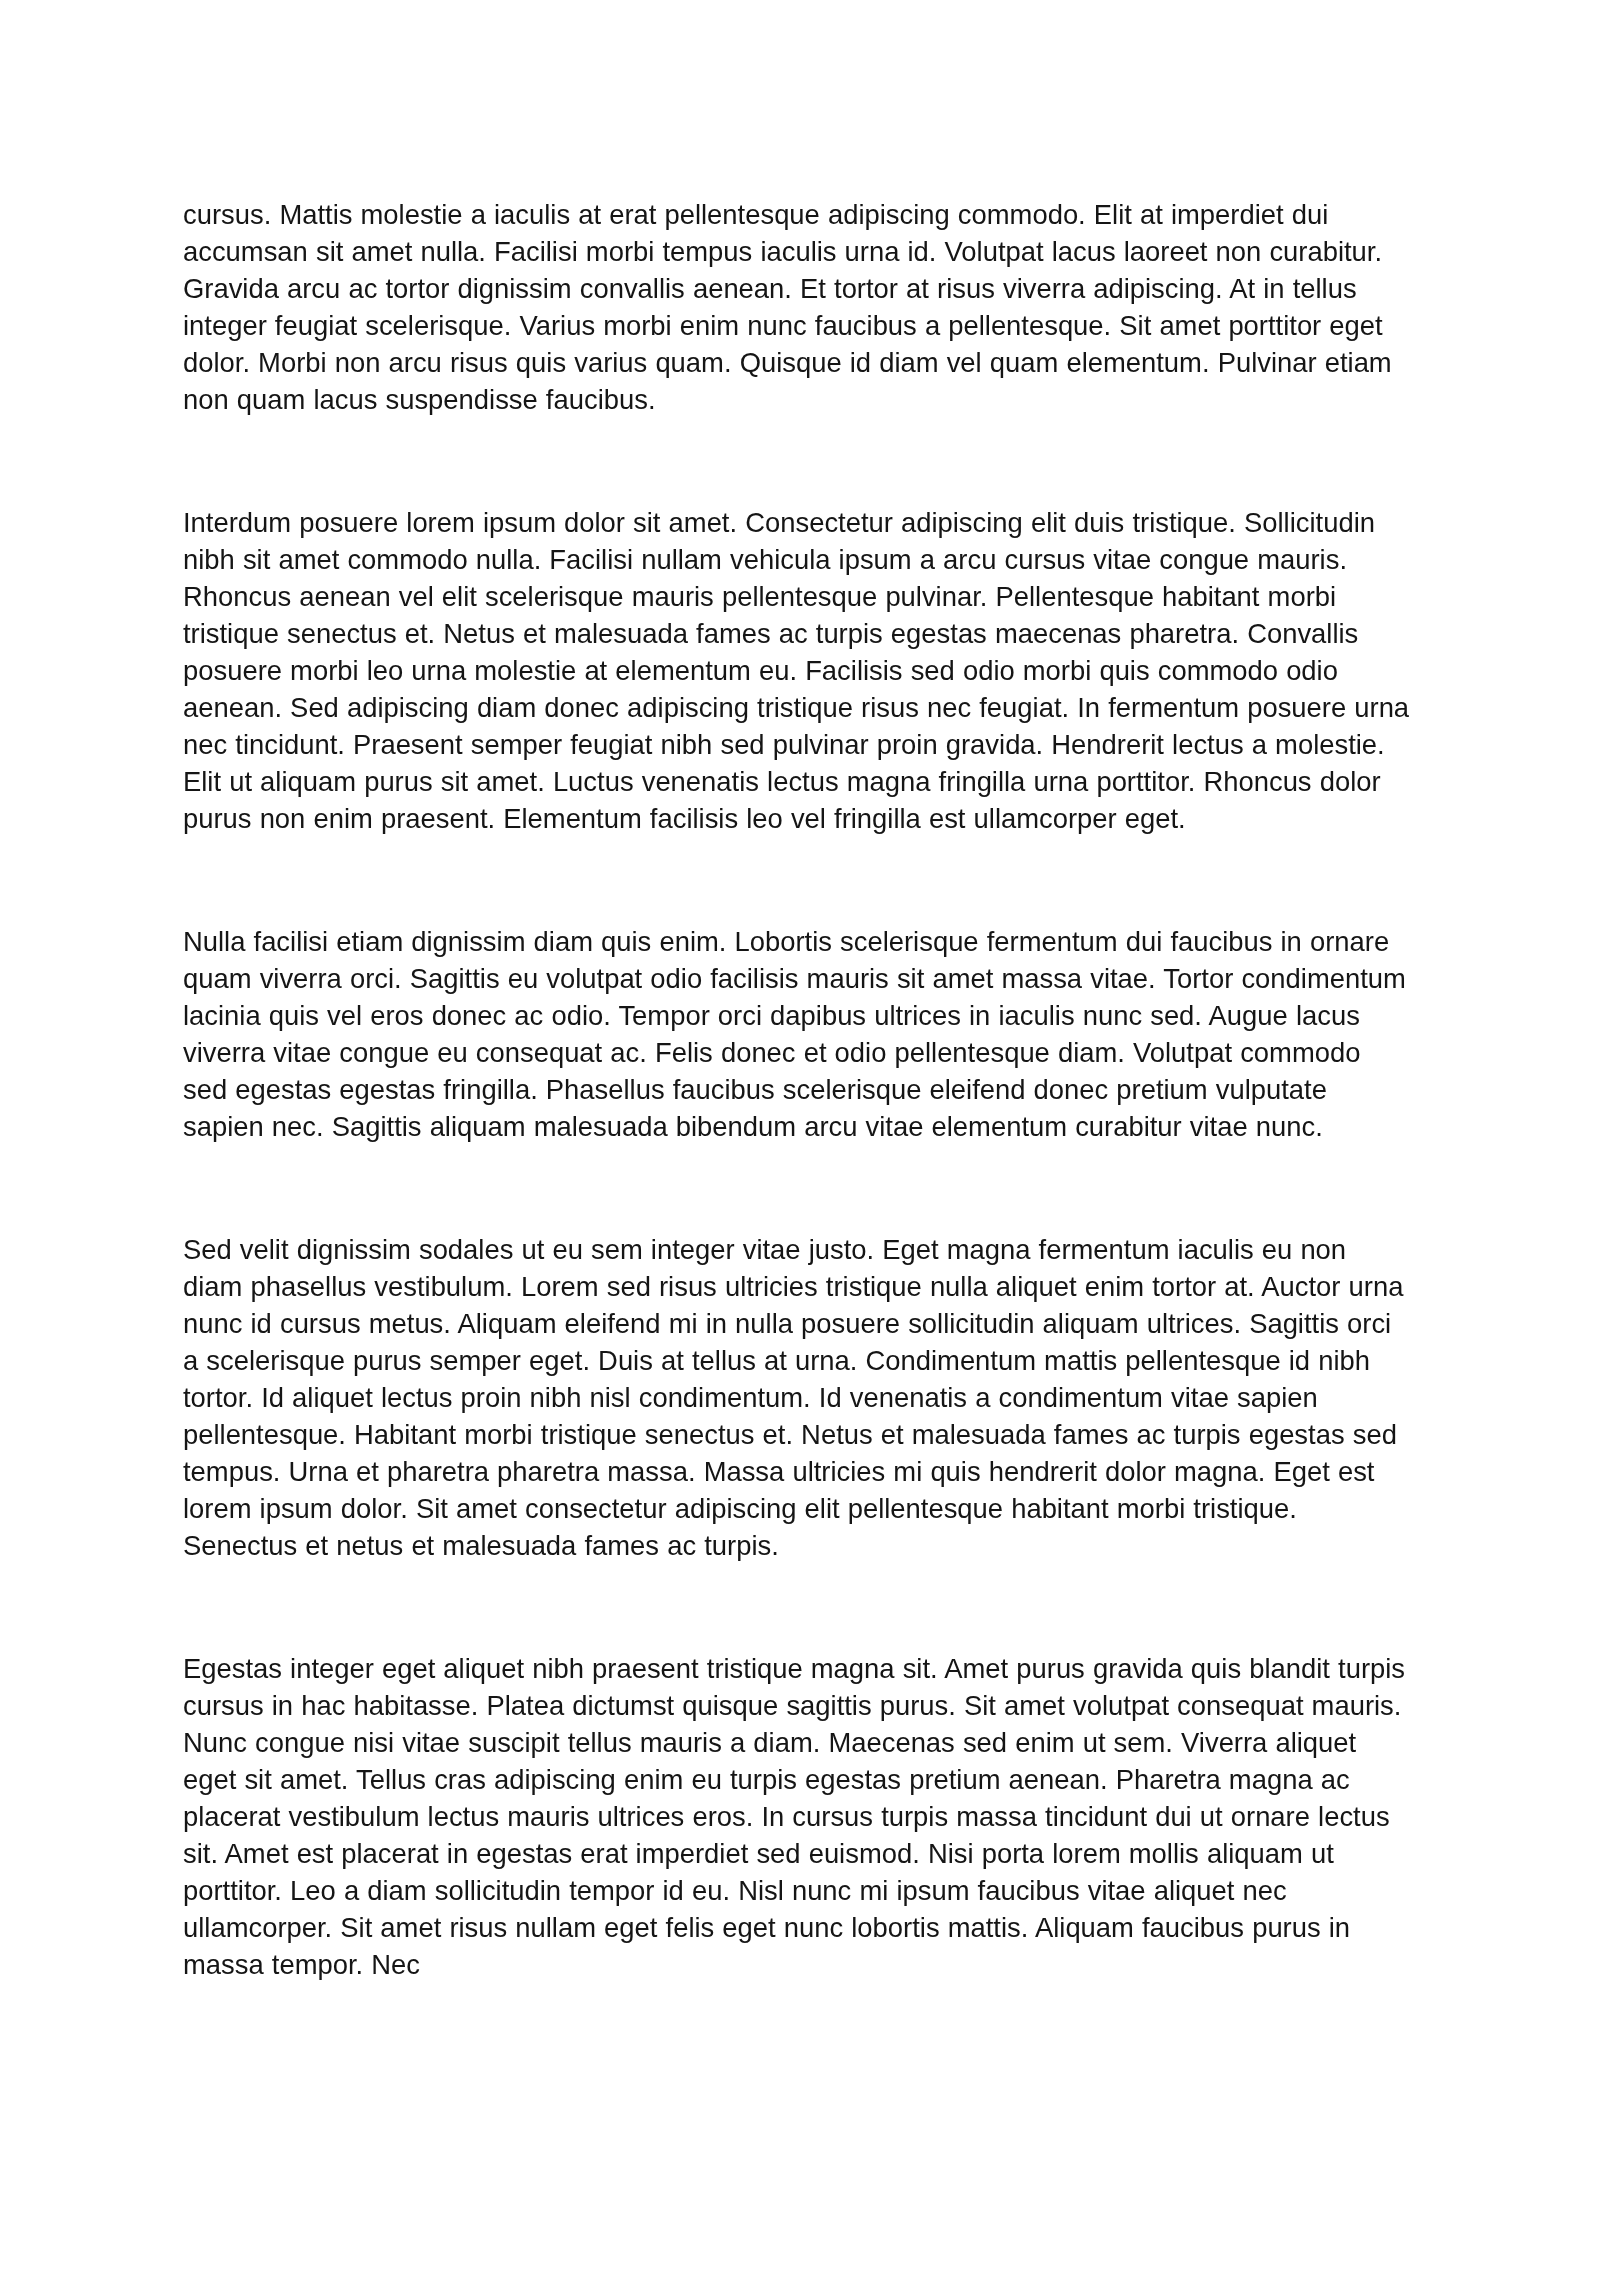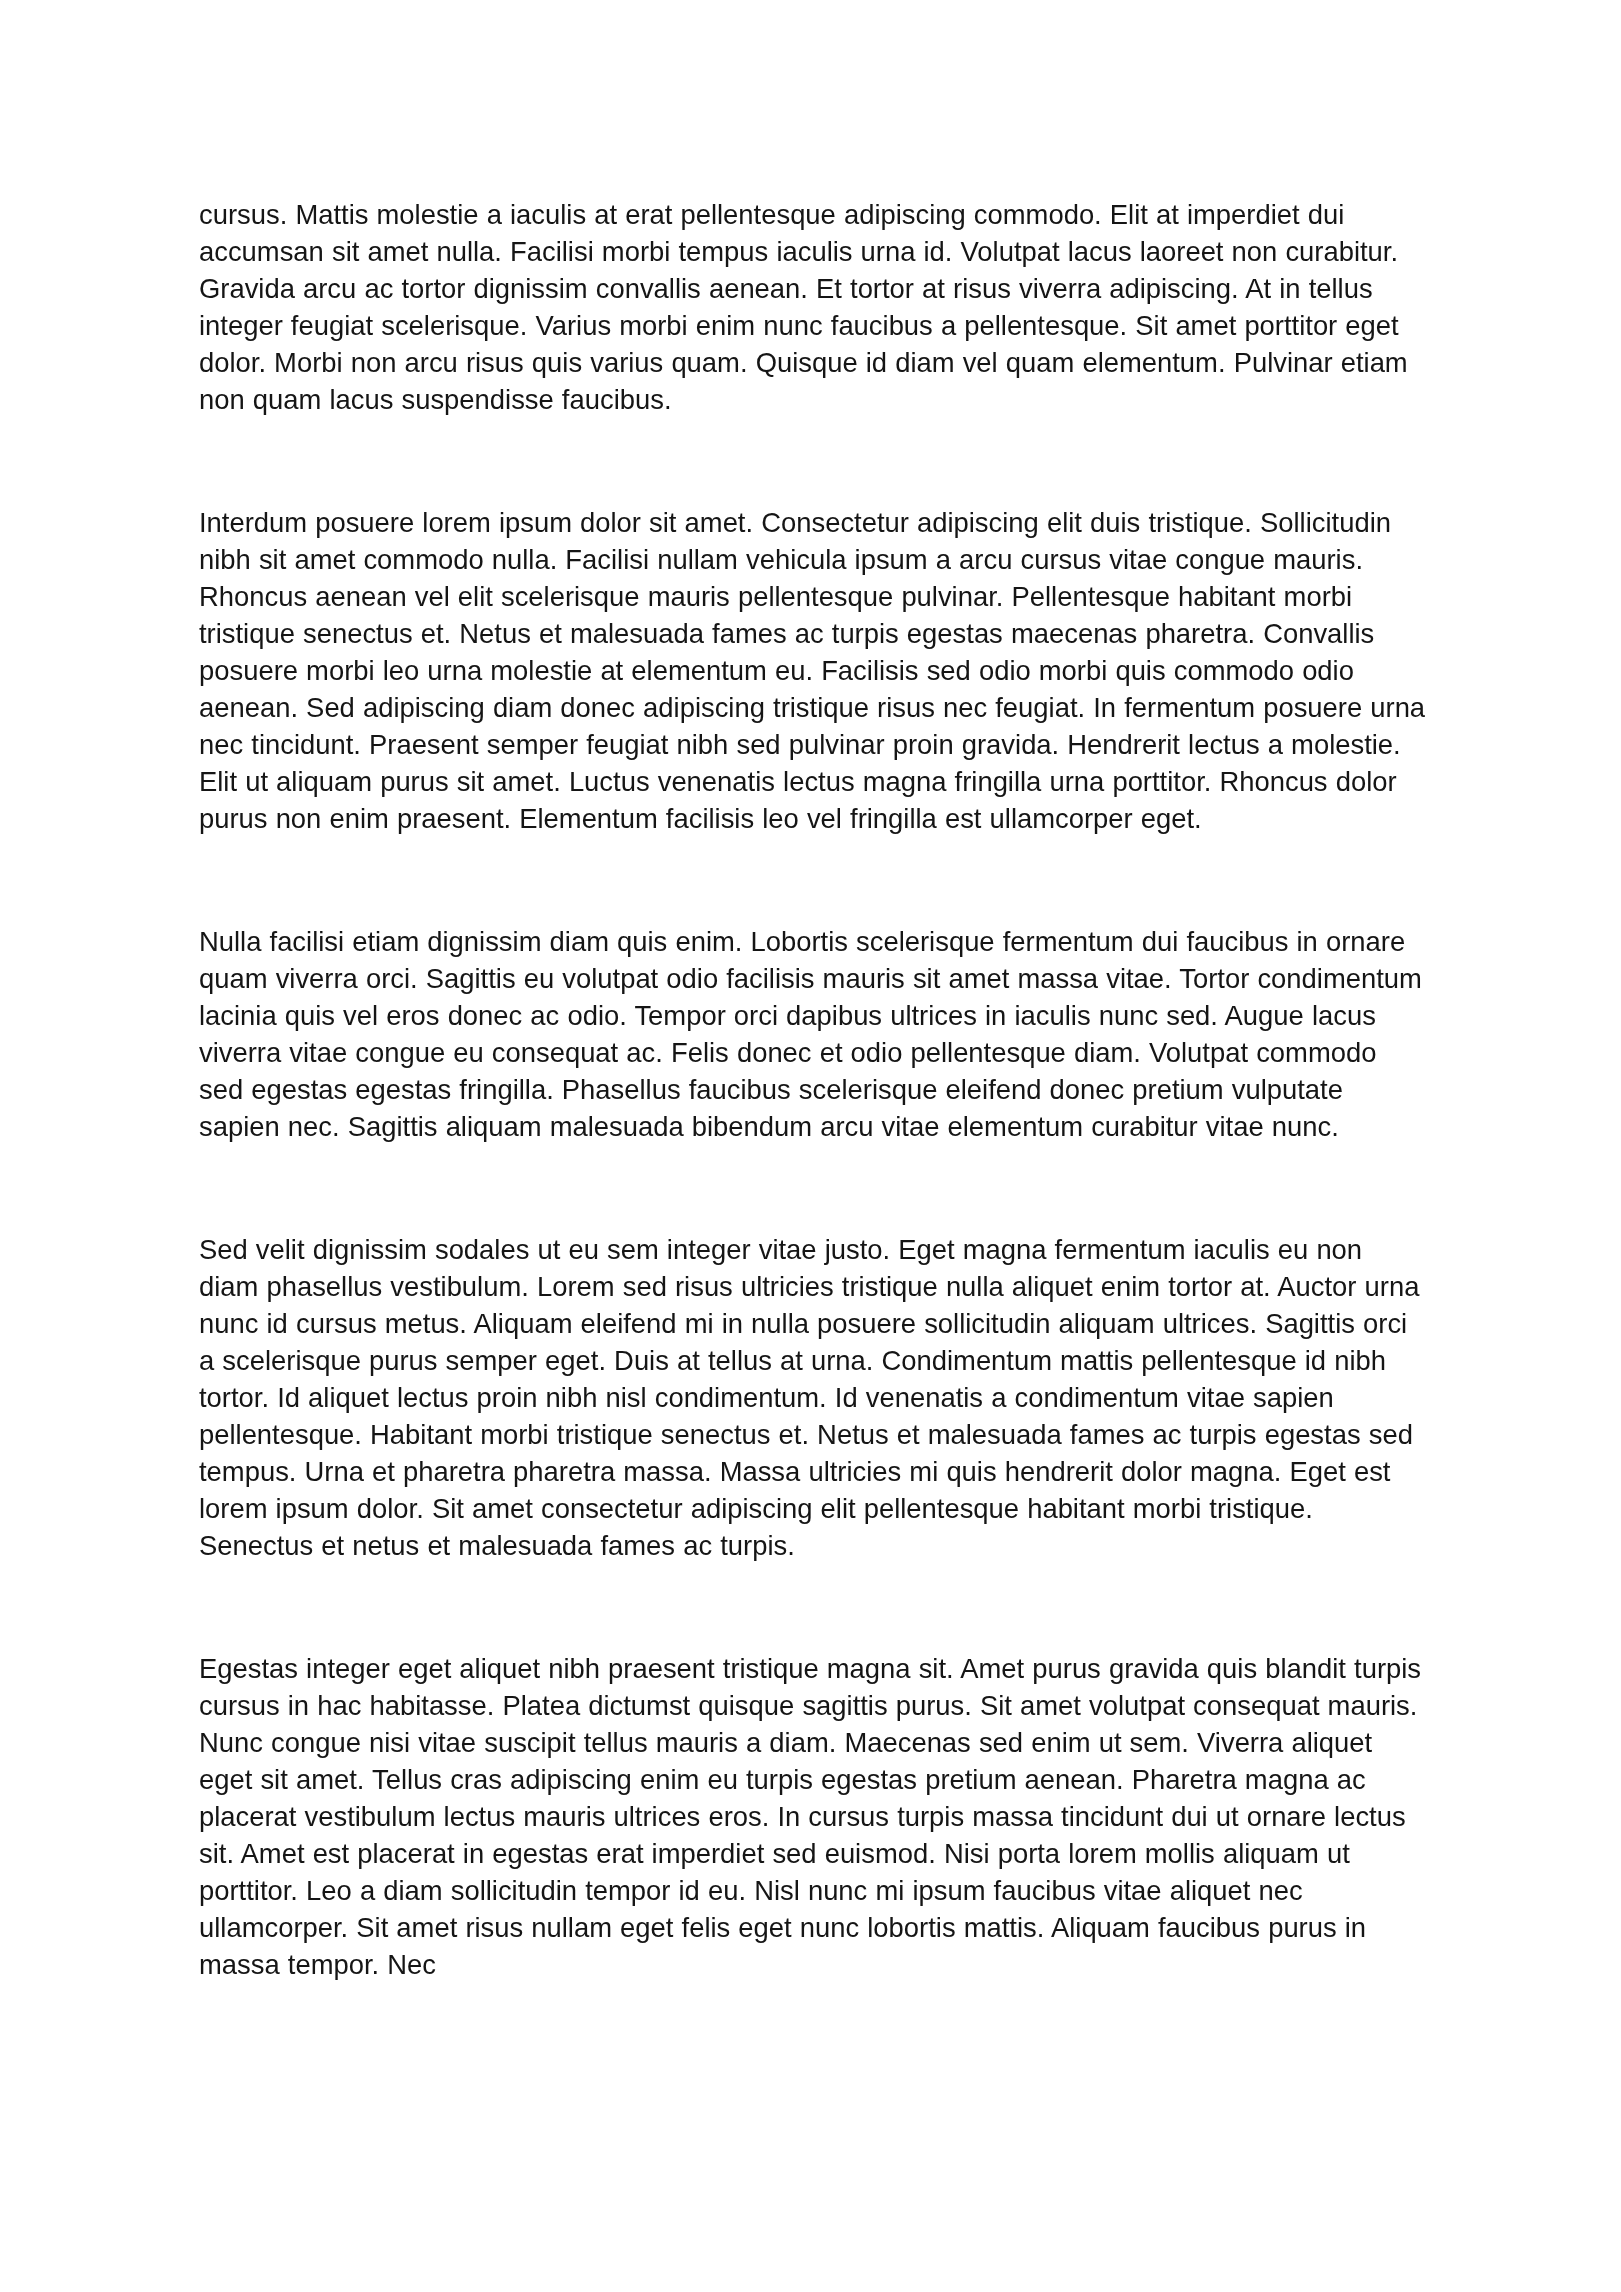--- a/index.html
+++ b/index.html
@@ -17,21 +17,21 @@
   .page {
     position: absolute;
     left: 0;
     top: 0;
     width: 1621px;
     height: 2293px;
     background: #ffffff;
   }
   .content {
     position: absolute;
-    left: 199px;
+    left: 183px;
     top: 196px;
     width: 1228px;
   }
   .content p {
     margin: 0 0 86px 0;
     font-size: 27.4px;
     line-height: 37px;
     color: #151515;
     text-align: left;
     letter-spacing: 0px;

